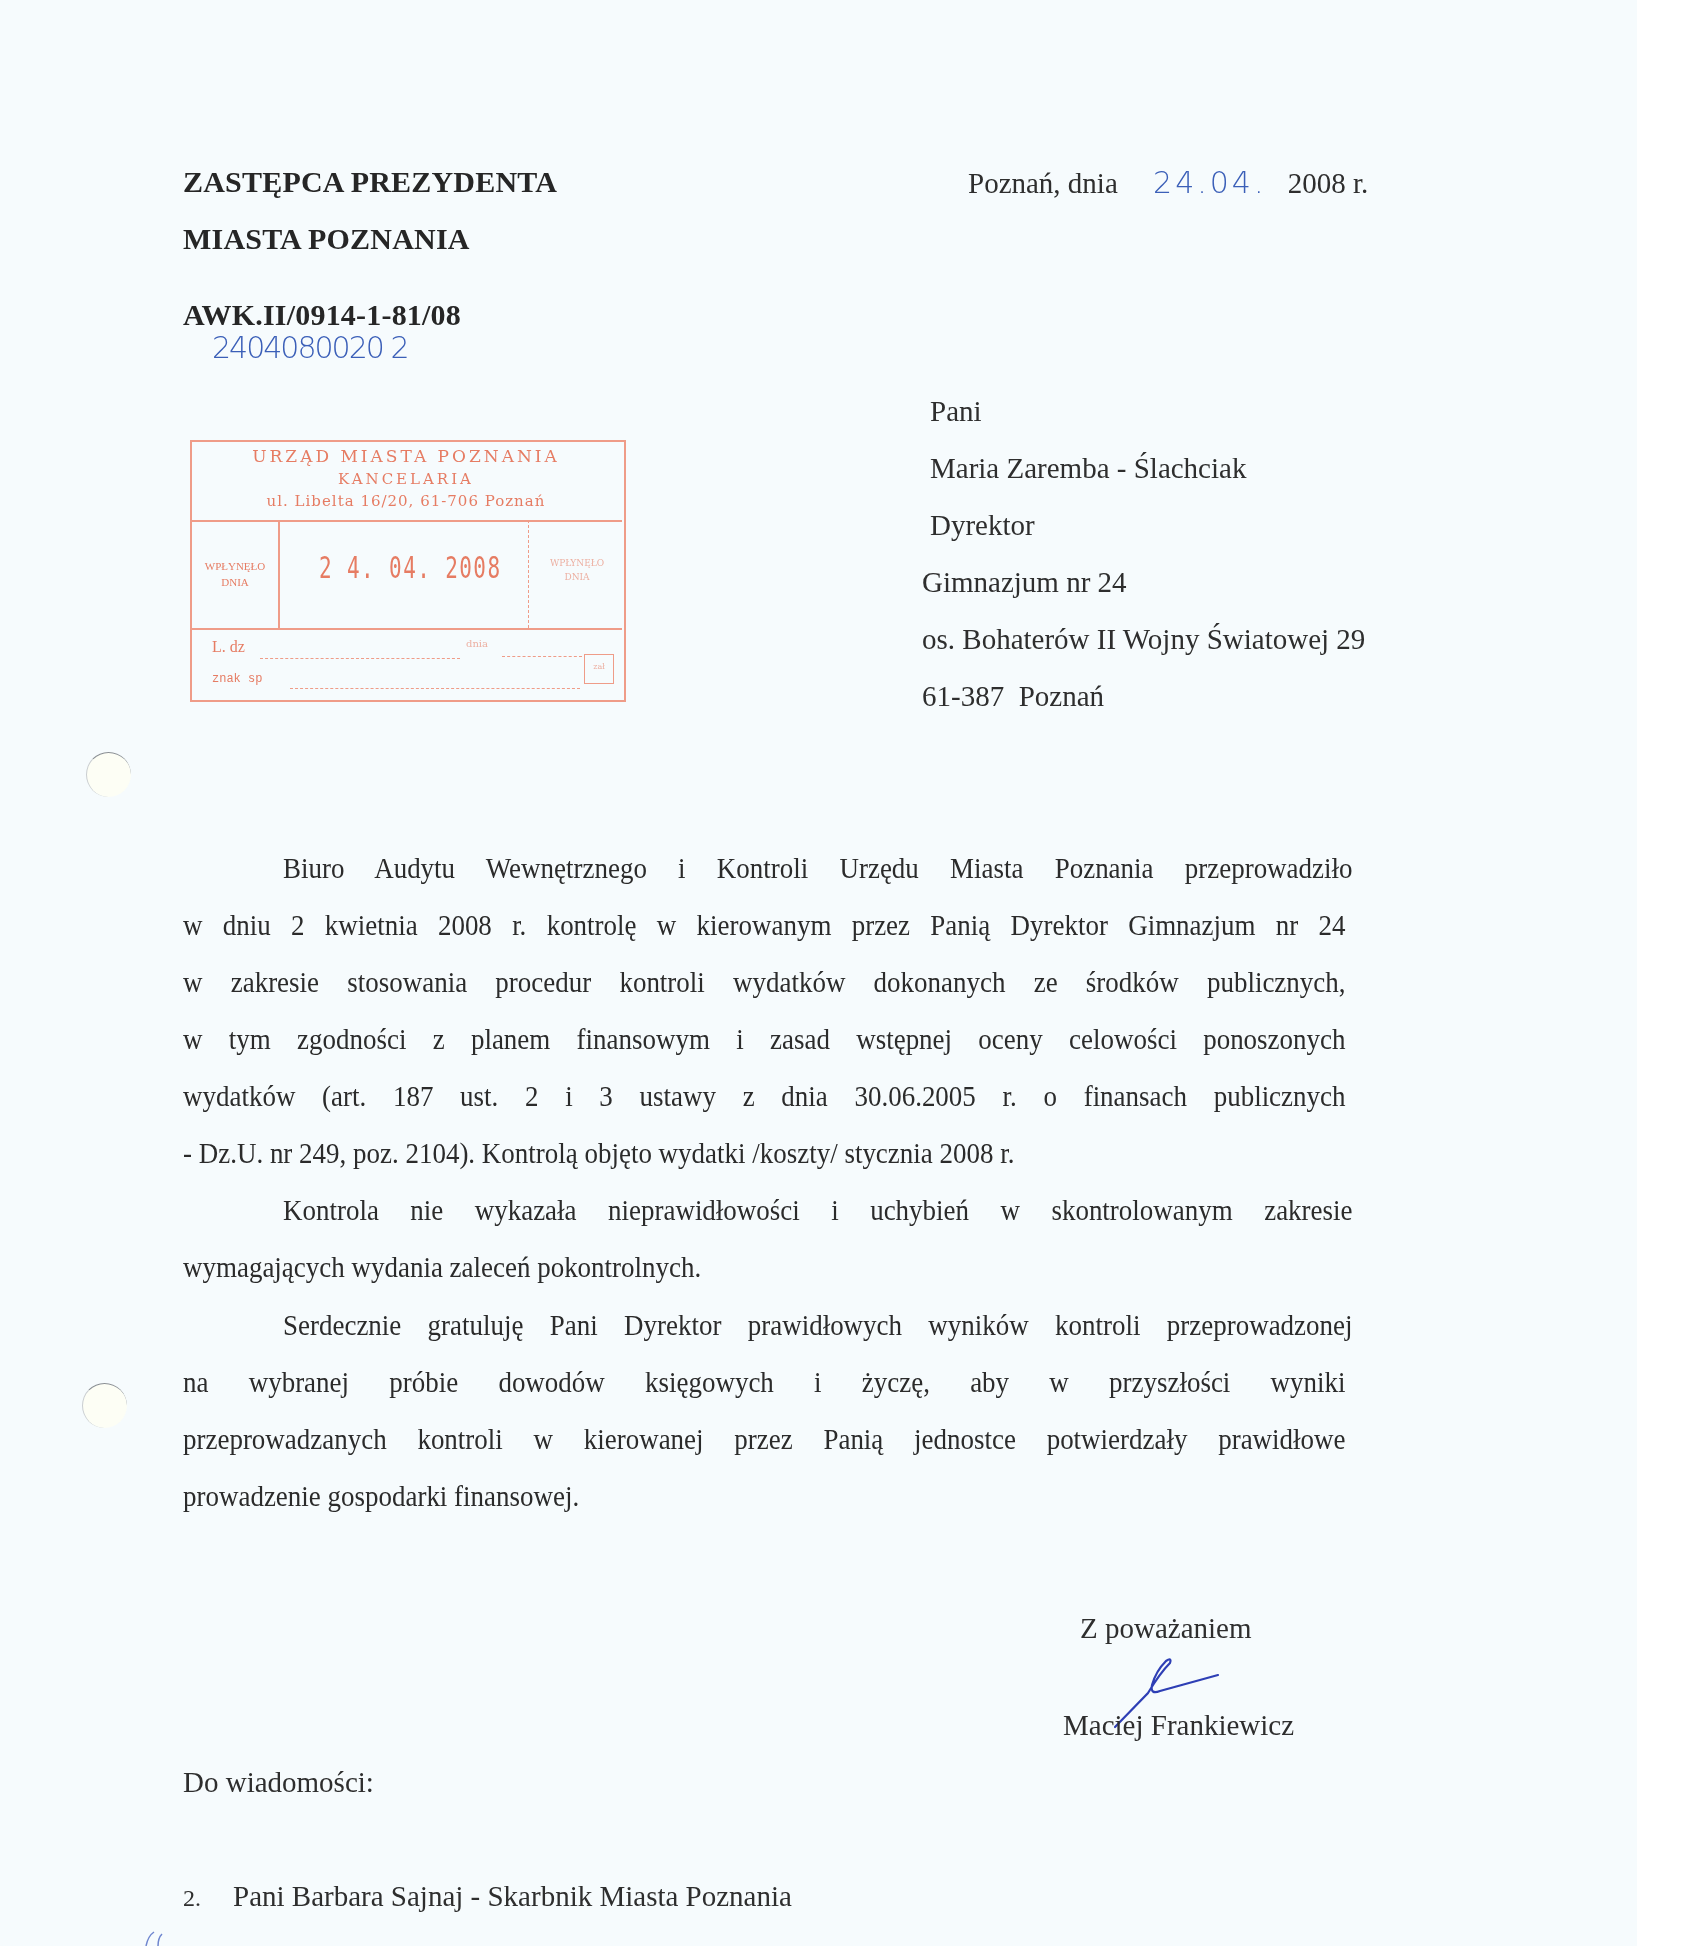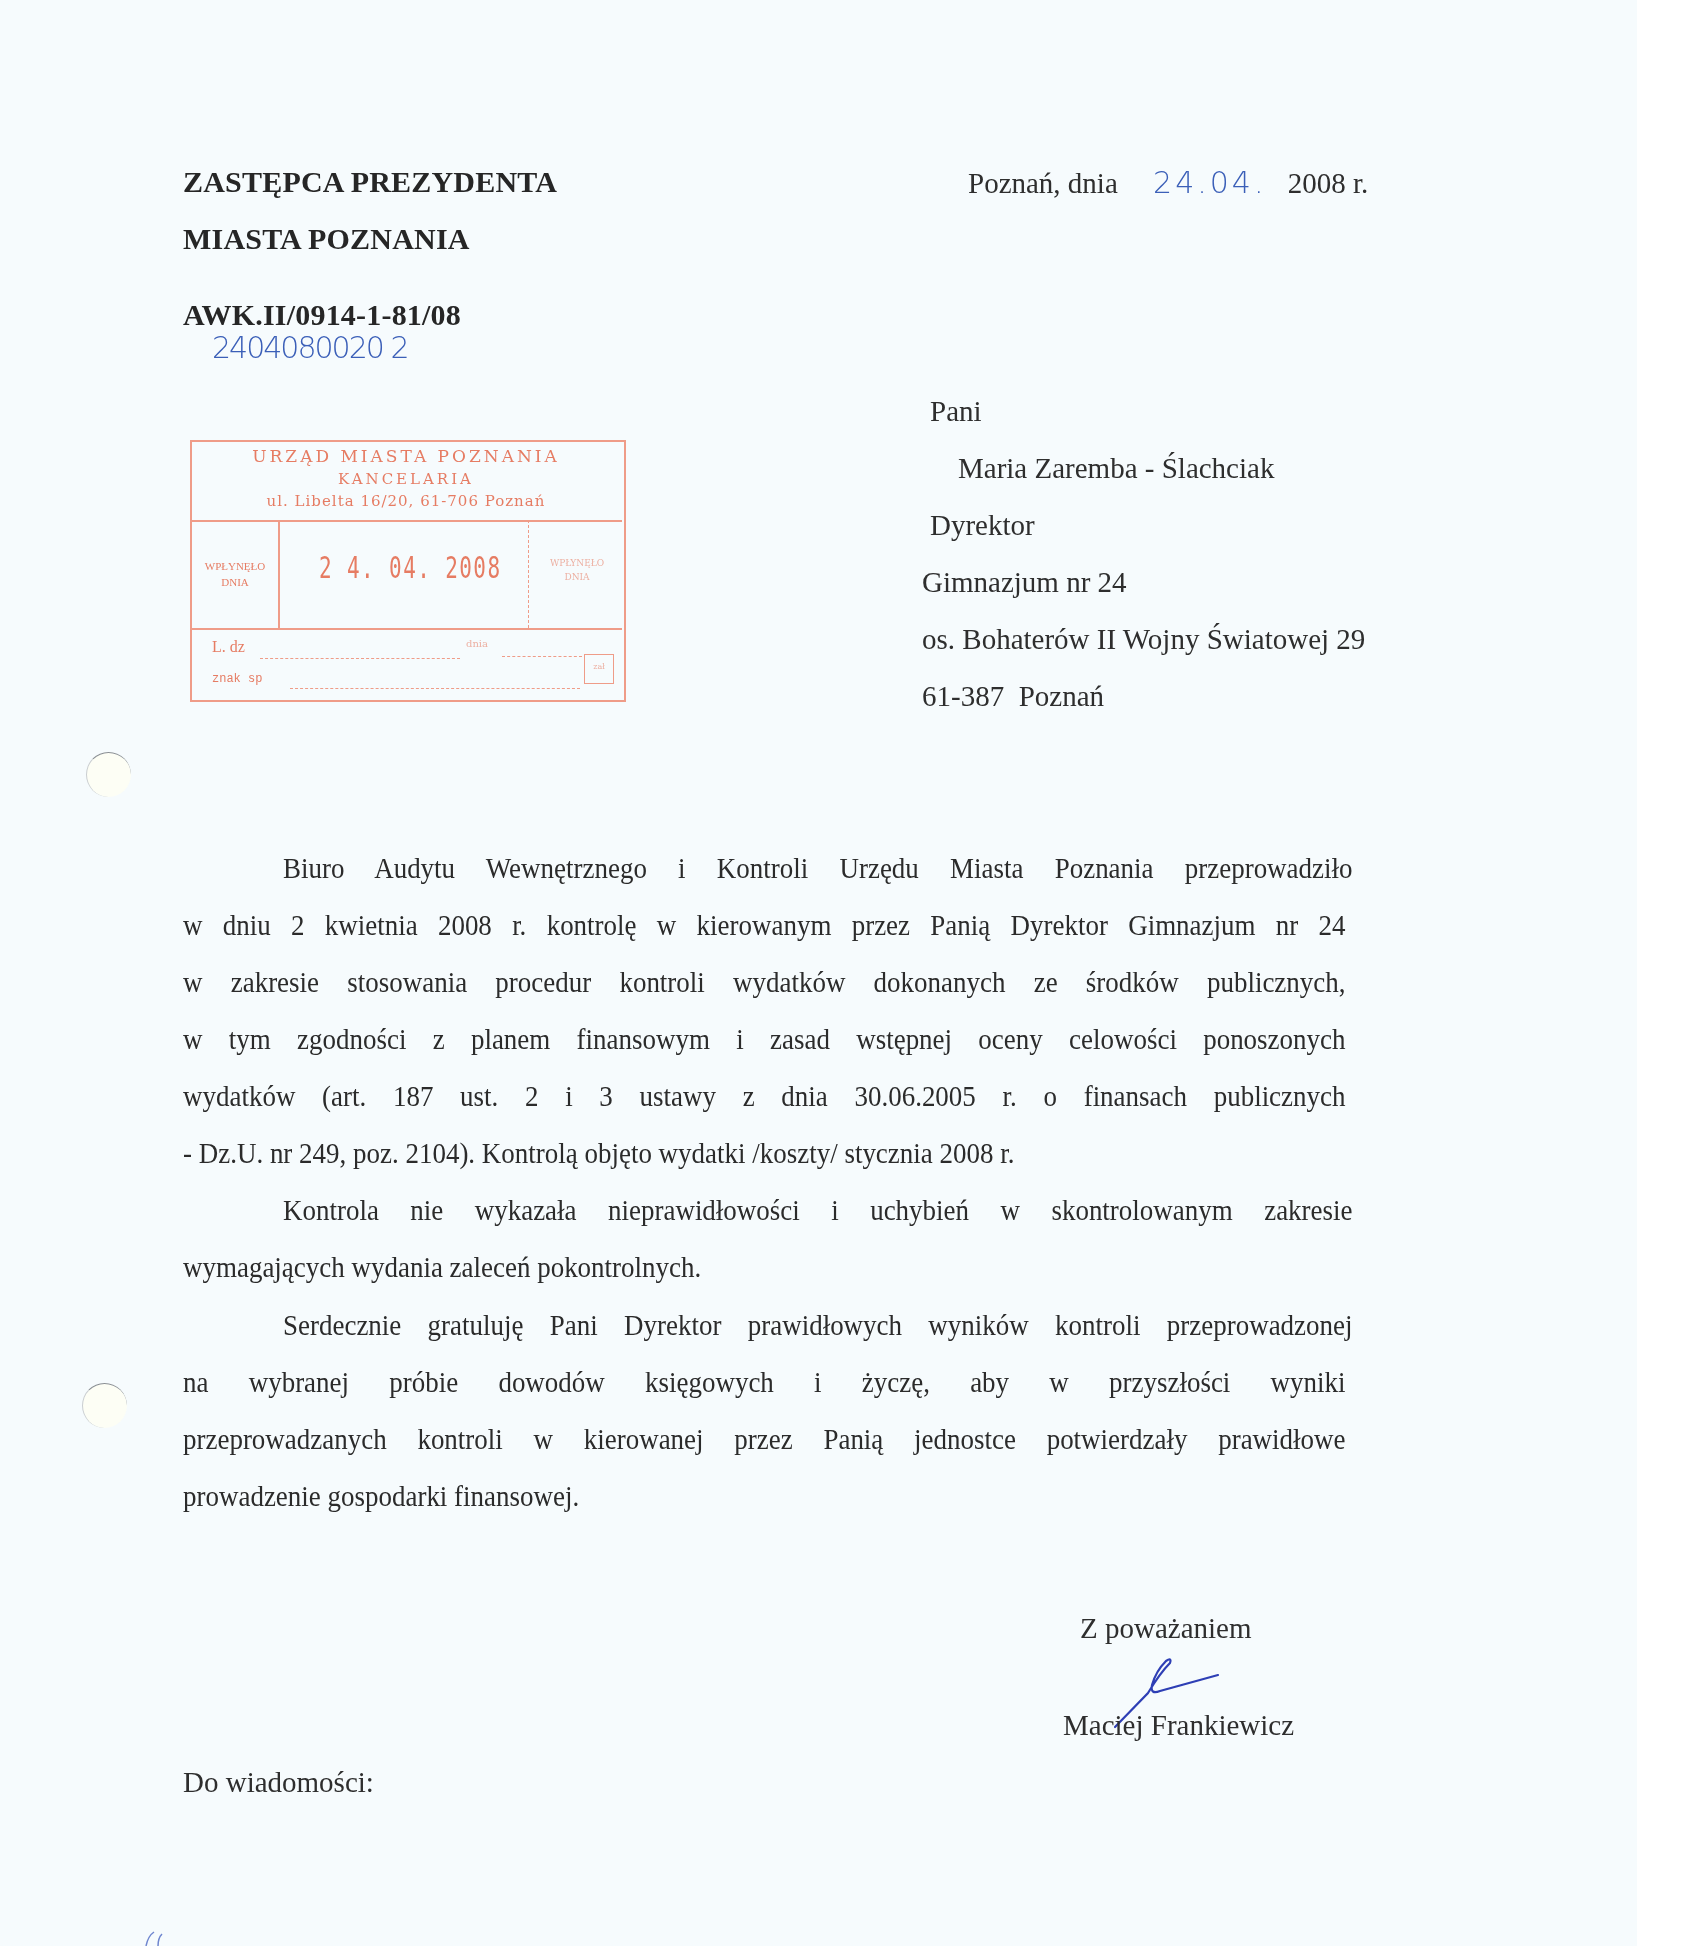--- a/index.html
+++ b/index.html
@@ -74,21 +74,21 @@
     <div class="box" style="left:70px; top:226px; width:200px; height:0; border-width:1px 0 0 0; border-style:dashed;"></div>
     <div class="t" style="left:276px; top:206px; font-size:10px; opacity:0.6;">dnia</div>
     <div class="box" style="left:312px; top:224px; width:80px; height:0; border-width:1px 0 0 0; border-style:dashed;"></div>
     <div class="t" style="left:22px; top:240px; font-size:12px; font-family:Liberation Mono, monospace;">znak sp</div>
     <div class="box" style="left:100px; top:256px; width:290px; height:0; border-width:1px 0 0 0; border-style:dashed;"></div>
     <div class="box" style="left:394px; top:222px; width:28px; height:28px; border-width:1px;"></div>
     <div class="t" style="left:394px; width:30px; top:230px; font-size:8px; opacity:0.6;">zał</div>
   </div>
 
   <div class="abs txt" style="left:930px; top:395px;">Pani</div>
-  <div class="abs txt" style="left:930px; top:452px;margin-left:28px;">Maria Zaremba - Ślachciak</div>
+  <div class="abs txt" style="left:930px; top:452px;">Maria Zaremba - Ślachciak</div>
   <div class="abs txt" style="left:930px; top:509px;">Dyrektor</div>
   <div class="abs txt" style="left:922px; top:566px;">Gimnazjum nr 24</div>
   <div class="abs txt" style="left:922px; top:623px;">os. Bohaterów II Wojny Światowej 29</div>
   <div class="abs txt" style="left:922px; top:680px; white-space:pre;">61-387  Poznań</div>
 
   <div>
     <div class="body-line indent" style="top:852px;">Biuro Audytu Wewnętrznego i Kontroli Urzędu Miasta Poznania przeprowadziło</div>
     <div class="body-line" style="top:909px;">w dniu 2 kwietnia 2008 r. kontrolę w kierowanym przez Panią Dyrektor Gimnazjum nr 24</div>
     <div class="body-line" style="top:966px;">w zakresie stosowania procedur kontroli wydatków dokonanych ze środków publicznych,</div>
     <div class="body-line" style="top:1023px;">w tym zgodności z planem finansowym i zasad wstępnej oceny celowości ponoszonych</div>
@@ -102,16 +102,19 @@
     <div class="body-line last" style="top:1480px; width:600px;">prowadzenie gospodarki finansowej.</div>
   </div>
 
   <div class="abs txt" style="left:1080px; top:1612px;">Z poważaniem</div>
   <svg class="abs" style="left:1100px; top:1655px;" width="130" height="80" viewBox="0 0 130 80">
     <path d="M15 72 L48 38 Q60 18 70 8 Q72 2 66 6 Q56 16 52 30 Q50 40 60 36 L118 20" fill="none" stroke="#2e3fb5" stroke-width="2.2" stroke-linecap="round"></path>
   </svg>
   <div class="abs txt" style="left:1063px; top:1709px;">Maciej Frankiewicz</div>
 
   <div class="abs txt" style="left:183px; top:1766px;">Do wiadomości:</div>
+  <div class="abs txt" style="left:183px; top:1880px;">
+    <span style="display:inline-block; width:50px; font-size:24px;">2.</span><span>Pani Barbara Sajnaj - Skarbnik Miasta Poznania</span>
+  </div>
   <svg class="abs" style="left:140px; top:1930px;" width="30" height="16" viewBox="0 0 30 16">
     <path d="M6 16 Q8 6 14 2 M18 16 Q18 8 22 4" fill="none" stroke="#6f86cf" stroke-width="1.5"></path>
   </svg>
 </div>
 
 </body></html>

